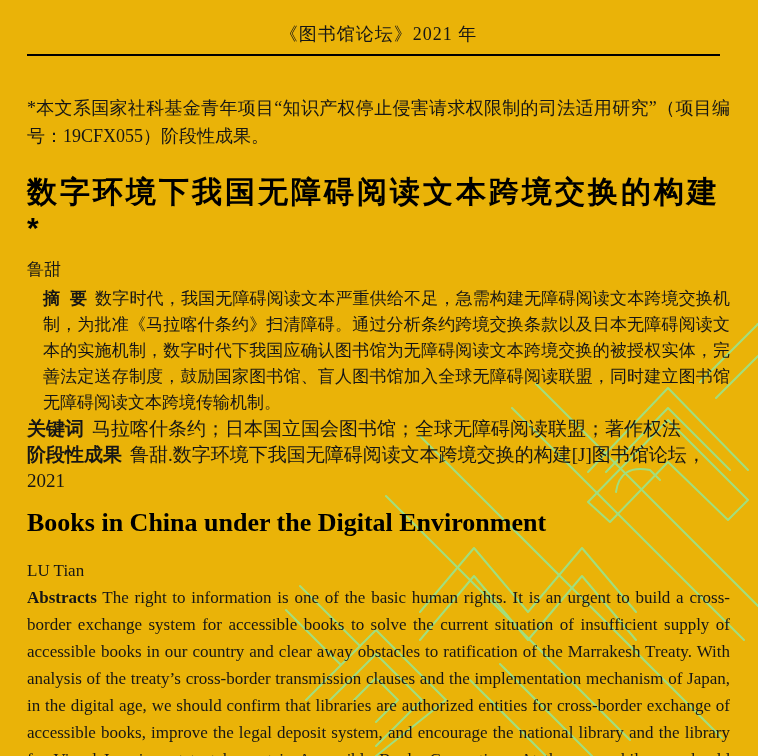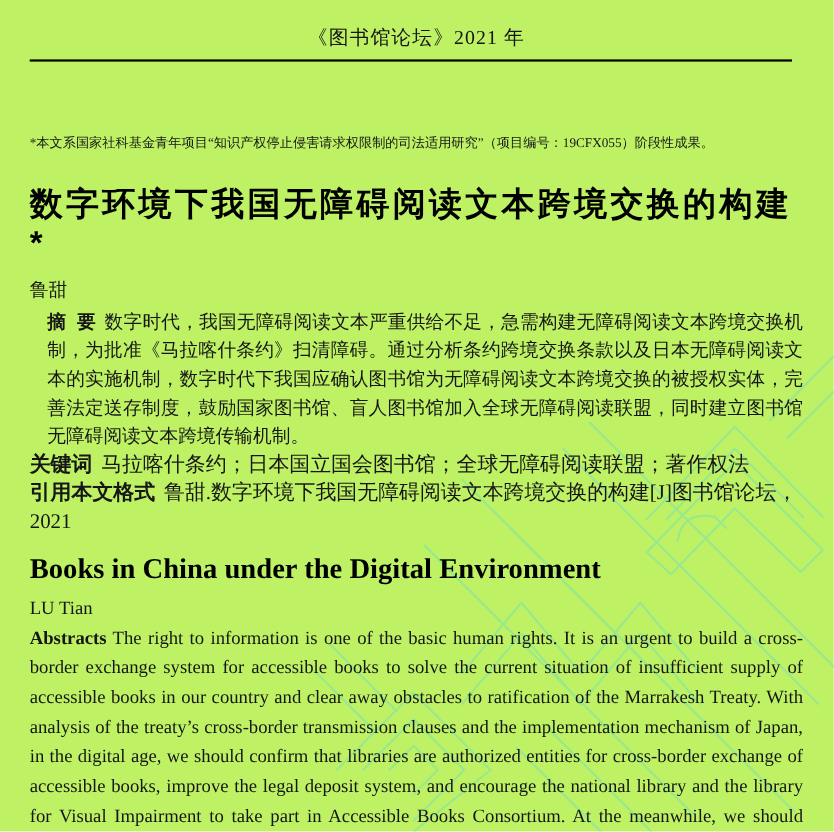--- a/index.html
+++ b/index.html
@@ -1,21 +1,21 @@
 <!DOCTYPE html>
 <html><head>
 <meta charset="utf-8">
 <style>
   html,body { margin:0; padding:0; background:#ffffff; }
   .page {
     position: relative;
     width: 758px;
     height: 756px;
     margin: 0 auto;
-    background: #bef264;
+    background: #eab308;
     box-sizing: border-box;
     padding: 0 28px 0 27px;
     overflow: hidden;
     color: #161616;
     font-family: "Liberation Serif", serif;
   }
   .watermark {
     position: absolute;
     left: 0; top: 0;
     width: 758px; height: 756px;
@@ -30,22 +30,22 @@
     font-size: 18px;
     line-height: 22px;
     letter-spacing: 1px;
   }
   .header-rule {
     border: none;
     border-top: 2px solid #000;
     margin: 9px 10px 0 0;
   }
   .footnote {
-    margin-top: 60px;
-    font-size: 12px;
+    margin-top: 38px;
+    font-size: 18px;
     line-height: 28px;
     text-align: justify;
   }
   .cn-title {
     margin: 24px 0 0 0;
     font-family: "Liberation Sans", sans-serif;
     font-weight: bold;
     font-size: 30px;
     line-height: 36px;
     letter-spacing: 3px;
@@ -72,21 +72,21 @@
   .en-title {
     margin: 10px 0 0 0;
     font-weight: bold;
     font-size: 26px;
     line-height: 37px;
     color: #000;
   }
   .en-title .t-line1 { display:block; text-align: justify; text-align-last: justify; }
   .en-title .t-line2 { display:block; }
   .en-author {
-    margin-top: 7px;
+    margin-top: 19px;
     font-size: 17px;
     line-height: 22px;
   }
   .en-abstract {
     margin: 2px 0 0 0;
     font-size: 17px;
     line-height: 27px;
     text-align: justify;
   }
   .b { font-weight: bold; }
@@ -146,21 +146,21 @@
 
     <p class="cn-abstract">
       <span class="cjk-label">摘  要</span><span>数字时代，我国无障碍阅读文本严重供给不足，急需构建无障碍阅读文本跨境交换机制，为批准《马拉喀什条约》扫清障碍。通过分析条约跨境交换条款以及日本无障碍阅读文本的实施机制，数字时代下我国应确认图书馆为无障碍阅读文本跨境交换的被授权实体，完善法定送存制度，鼓励国家图书馆、盲人图书馆加入全球无障碍阅读联盟，同时建立图书馆无障碍阅读文本跨境传输机制。</span>
     </p>
 
     <p class="cn-line">
       <span class="cjk-label">关键词</span><span>马拉喀什条约；日本国立国会图书馆；全球无障碍阅读联盟；著作权法</span>
     </p>
 
     <p class="cn-line">
-      <span class="cjk-label">引用本文格式</span><span>鲁甜.数字环境下我国无障碍阅读文本跨境交换的构建[J]图书馆论坛，2021</span>
+      <span class="cjk-label">阶段性成果</span><span>鲁甜.数字环境下我国无障碍阅读文本跨境交换的构建[J]图书馆论坛，2021</span>
     </p>
 
     <h2 class="en-title">
       <span class="t-line2">Books in China under the Digital Environment</span>
     </h2>
 
     <div class="en-author">
       <span>LU Tian</span>
     </div>
 

